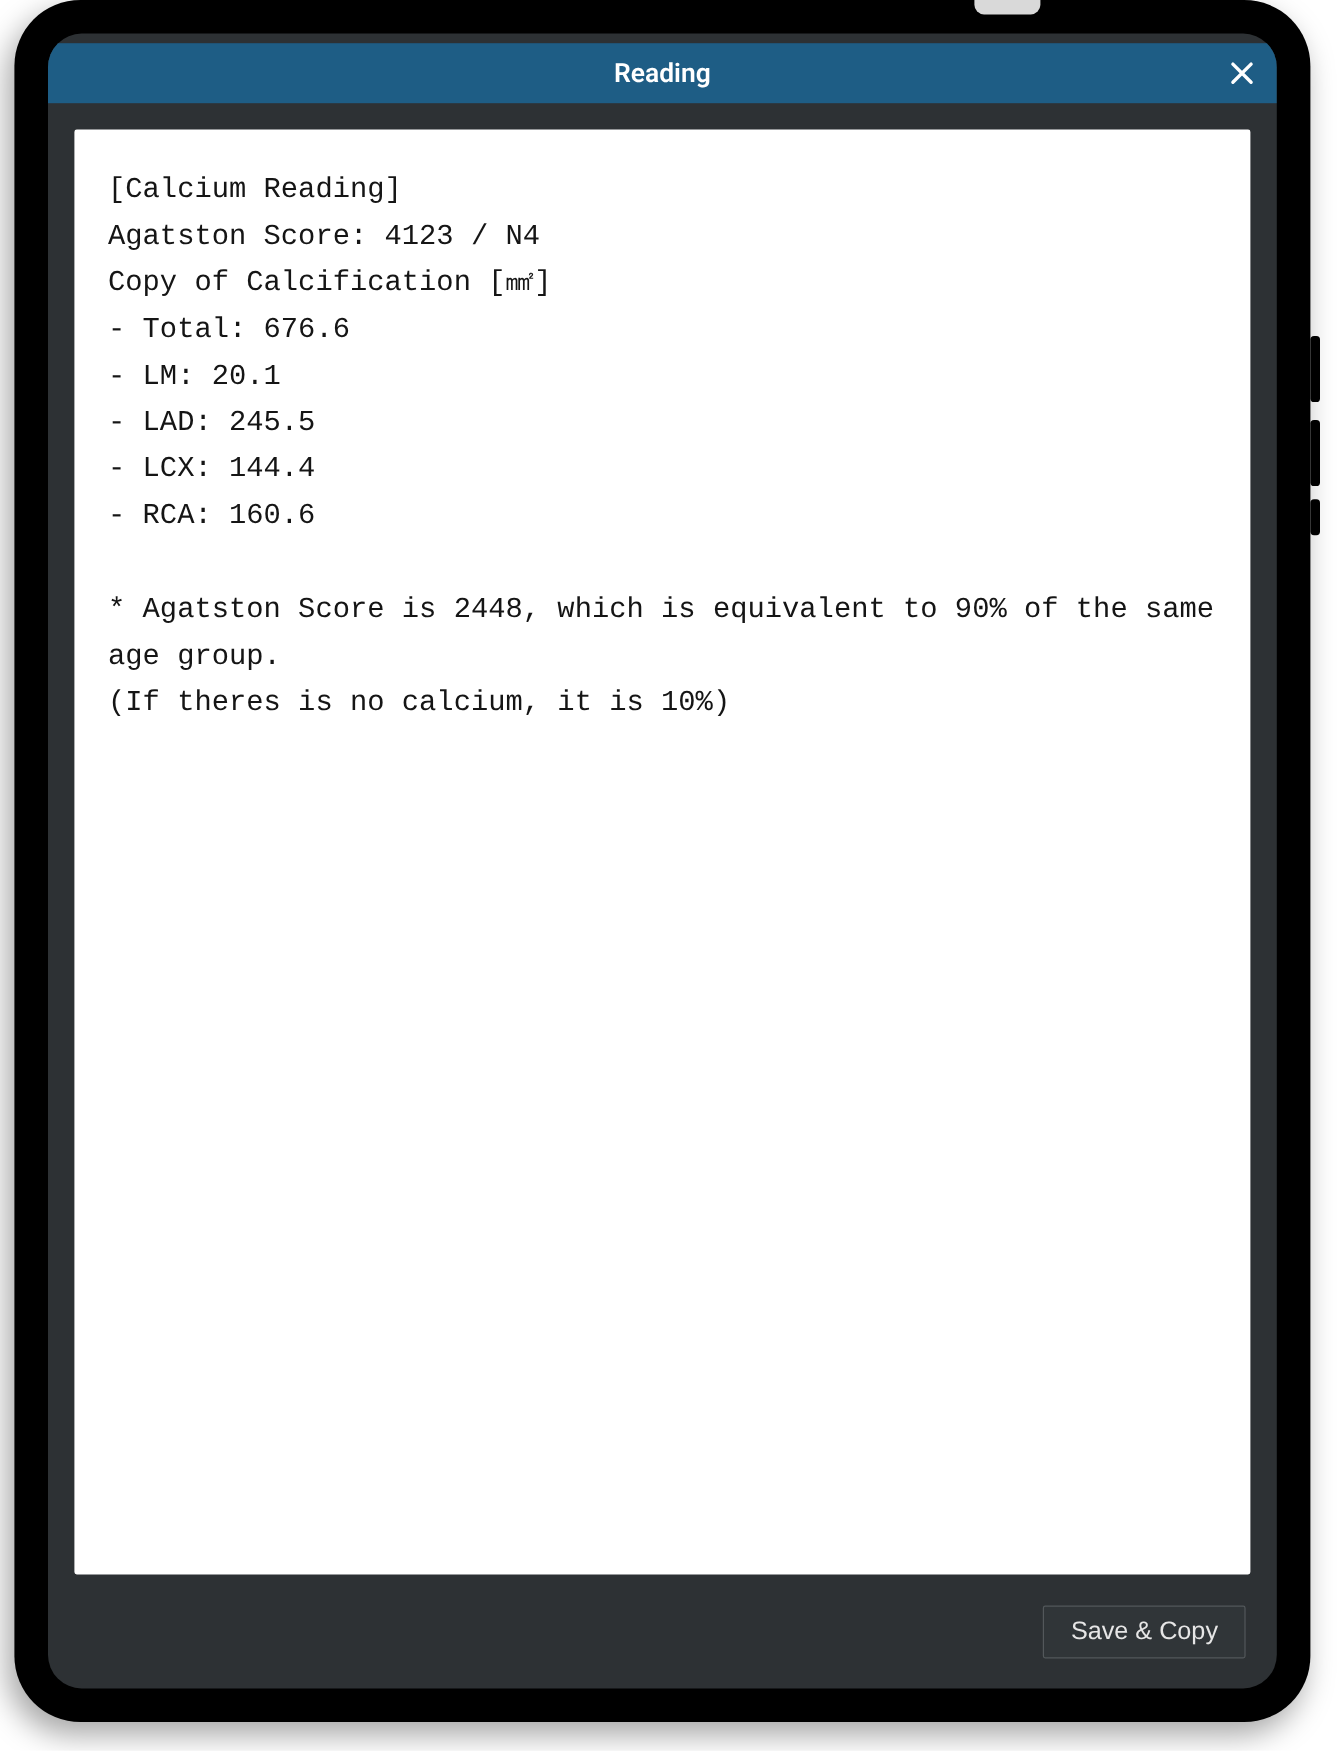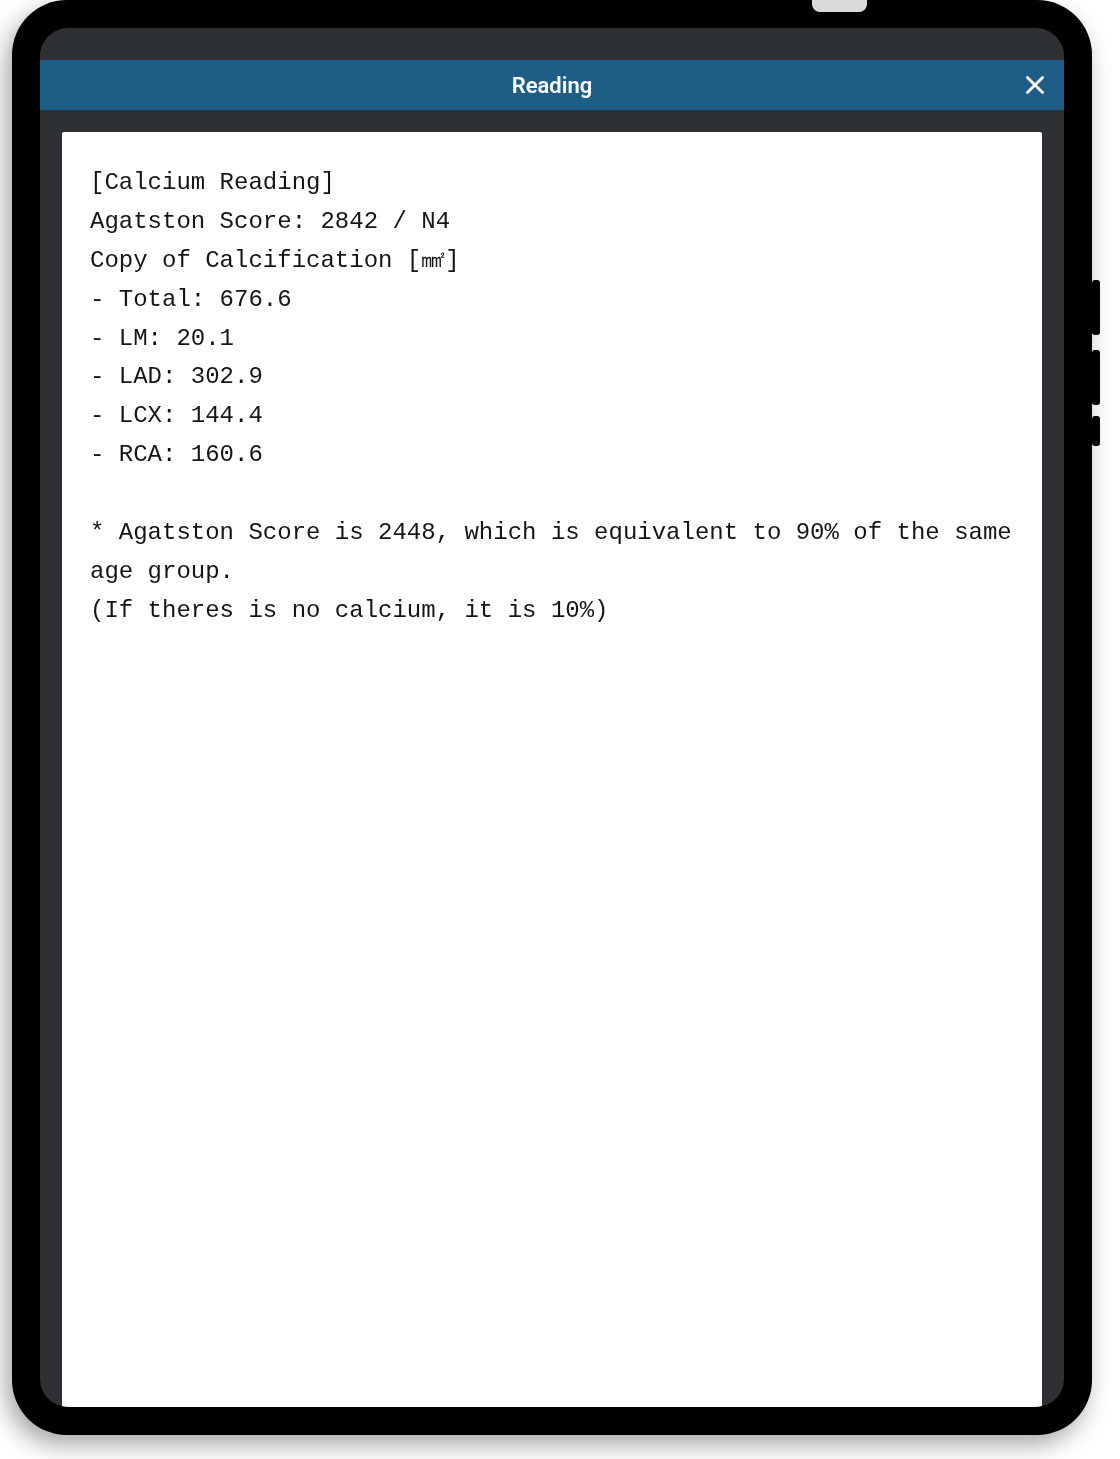--- a/index.html
+++ b/index.html
@@ -68,21 +68,21 @@
       flex-direction: column;
     }
     .dialog-header {
       background: #1e5d85;
       height: 50px;
       display: flex;
       align-items: center;
       justify-content: center;
       position: relative;
       flex-shrink: 0;
-      margin-top: 32px;
+      margin-top: 8px;
     }
     .dialog-title {
       color: #ffffff;
       font-weight: 600;
       font-size: 22px;
     }
     .close-btn {
       position: absolute;
       right: 12px;
       top: 50%;
@@ -154,27 +154,30 @@
       <span class="dialog-title">Reading</span>
       <div class="close-btn">
         <svg viewBox="0 0 24 24" fill="none">
           <path d="M5 5 L19 19 M19 5 L5 19"></path>
         </svg>
       </div>
     </div>
 
     <div class="content-wrap">
       <div class="content-panel"><span>[Calcium Reading]</span>
-<span>Agatston Score: 2842 / N4</span>
+<span>Agatston Score: 4123 / N4</span>
 <span>Copy of Calcification [㎟]</span>
 <span>- Total: 676.6</span>
 <span>- LM: 20.1</span>
-<span>- LAD: 302.9</span>
+<span>- LAD: 245.5</span>
 <span>- LCX: 144.4</span>
 <span>- RCA: 160.6</span>
 
 <span>* Agatston Score is 2448, which is equivalent to 90% of the same age group.</span>
 <span>(If theres is no calcium, it is 10%)</span></div>
     </div>
 
+    <div class="footer-bar">
+      <button class="save-btn">Save &amp; Copy</button>
+    </div>
 
   </div>
 </div>
 
 </body></html>

